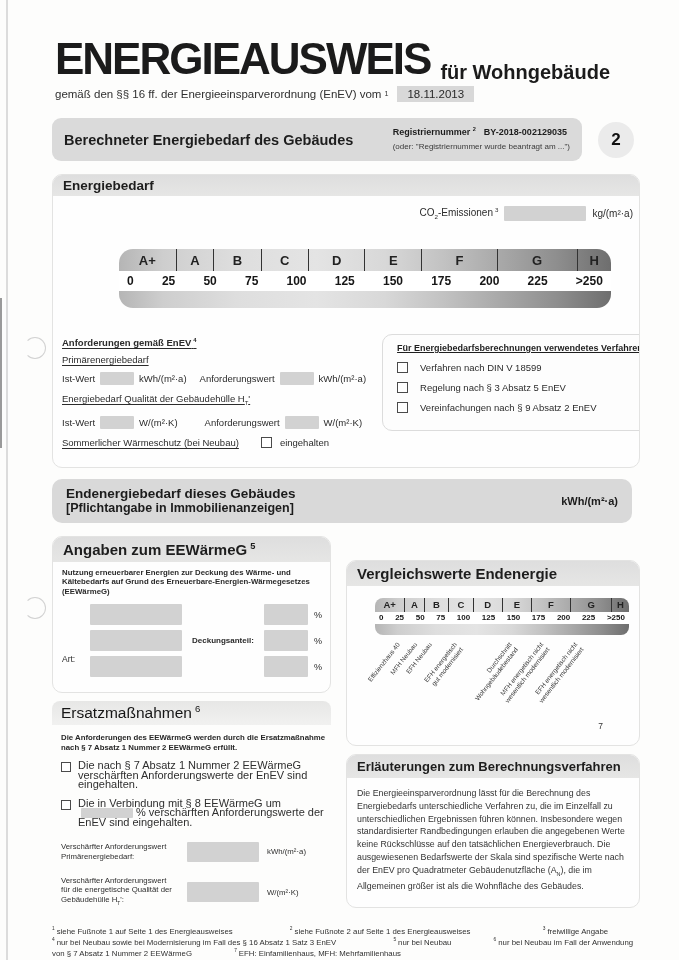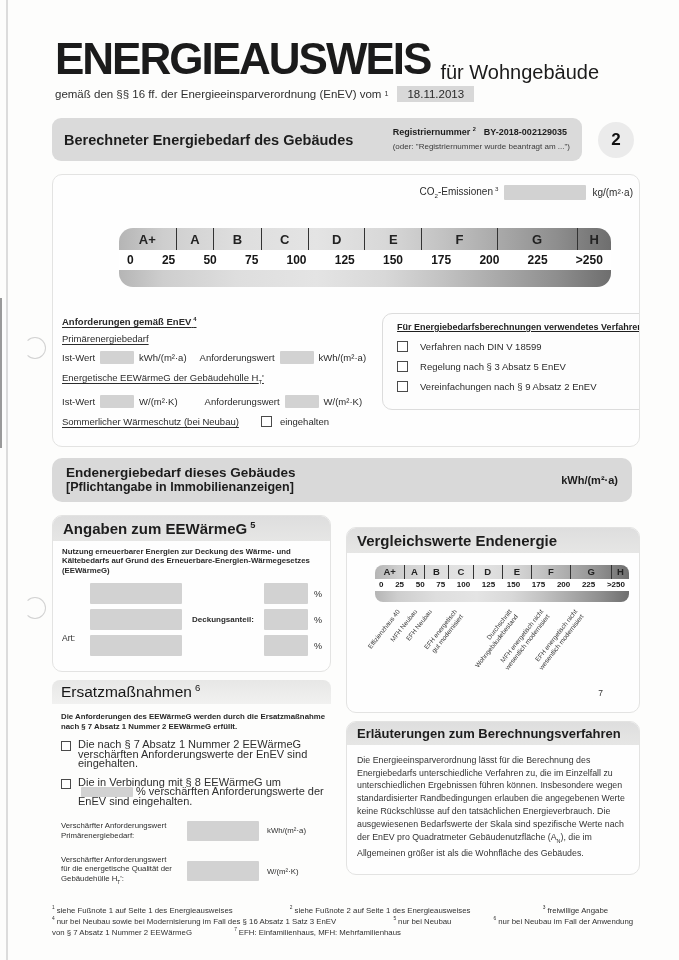--- a/index.html
+++ b/index.html
@@ -21,21 +21,21 @@
   .u{text-decoration:underline;text-underline-offset:2px;}
   .b{font-weight:bold;}
   .prewrap{white-space:pre-line;}
   .field{display:inline-block;background:#d2d2d2;border-radius:1px;}
   .cb{display:inline-block;width:9px;height:9px;border:1.2px solid #4a4a4a;background:#fff;flex:0 0 auto;}
 
   
   .hdr{margin-left:3px;}
   .hdr-line1{display:flex;align-items:flex-end;gap:10px;}
   .hdr-title{font-size:44px;font-weight:bold;letter-spacing:-2px;color:#1b1b1b;}
-  .hdr-suffix{font-size:20px;font-weight:normal;color:#1b1b1b;}
+  .hdr-suffix{font-size:20px;font-weight:bold;color:#1b1b1b;}
   .hdr-line2{margin-top:2px;font-size:11.5px;display:flex;align-items:center;gap:3px;color:#303030;}
   .date-box{background:#d8d8d8;padding:2px 10px;margin-left:6px;font-size:11.5px;color:#2a2a2a;}
 
   
   .bar1-row{display:flex;align-items:center;margin-top:16px;gap:16px;}
   .bar1{flex:0 0 530px;background:#dadada;border-radius:9px;padding:8px 12px 8px 12px;
         display:flex;align-items:center;justify-content:space-between;box-sizing:border-box;}
   .bar1-title{font-size:14.5px;font-weight:bold;color:#1d1d1d;}
   .bar1-reg{text-align:left;line-height:13px;}
   .reg-line1{font-size:9px;font-weight:bold;color:#1d1d1d;display:flex;gap:8px;align-items:baseline;}
@@ -85,21 +85,21 @@
 
   
   .ee-bar{margin-top:11px;background:#d9d9d9;border-radius:10px;height:44px;
       display:flex;align-items:center;justify-content:space-between;padding:0 14px;box-sizing:border-box;width:580px;}
   .ee-left{line-height:15px;}
   .ee-line1{font-size:13.5px;font-weight:bold;color:#1c1c1c;}
   .ee-line2{font-size:12.5px;font-weight:bold;color:#1c1c1c;}
   .ee-unit{font-size:11px;font-weight:bold;color:#1c1c1c;}
 
   
-  .cols{display:flex;gap:15px;margin-top:13px;align-items:center;}
+  .cols{display:flex;gap:15px;margin-top:13px;align-items:flex-end;}
   .col-left{flex:0 0 250px;}
   .col-right{flex:1;}
   .big-h{font-size:15.5px;font-weight:normal;color:#161616;}
   .eew-panel .panel-hdr,.vg-panel .panel-hdr{padding:4px 10px;font-size:15px;}
   .eew-body{padding:6px 8px 10px 9px;}
   .eew-intro{font-size:7.8px;font-weight:bold;line-height:9.5px;color:#2a2a2a;}
   .eew-grid{margin-top:8px;}
   .eew-row{display:flex;align-items:center;margin:5px 0;height:21px;}
   .eew-lbl-art{flex:0 0 28px;font-size:8.5px;color:#2a2a2a;margin-top:36px;}
   .eew-field-big{width:92px;height:21px;}
@@ -172,20 +172,21 @@
           <span><span>Registriernummer</span>&nbsp;<sup>2</sup></span>
           <span>BY-2018-002129035</span>
         </div>
         <div class="reg-line2">(oder: "Registriernummer wurde beantragt am ...")</div>
       </div>
     </div>
     <div class="page-circle">2</div>
   </div>
 
   <section class="panel eb-panel">
+    <div class="panel-hdr">Energiebedarf</div>
 
     <div class="co2-row">
       <span><span>CO</span><sub style="font-size:.62em;">2</sub><span>-Emissionen</span> <sup>3</sup></span>
       <span class="field co2-field"></span>
       <span>kg/(m²·a)</span>
     </div>
 
     <div class="scale scale-lg">
       <div class="scale-letters scale-grad">
         <div class="scale-cell" style="width:11.5%">
@@ -237,21 +238,21 @@
         <div class="b u anf-h"><span>Anforderungen gemäß EnEV</span> <sup>4</sup></div>
         <div class="u">Primärenergiebedarf</div>
         <div class="val-row">
           <span>Ist-Wert</span>
           <span class="field"></span>
           <span>kWh/(m²·a)</span>
           <span style="margin-left:8px;">Anforderungswert</span>
           <span class="field"></span>
           <span>kWh/(m²·a)</span>
         </div>
-        <div class="u"><span>Energetische EEWärmeG der Gebäudehülle H</span><sub style="font-size:.62em;">T</sub><span>'</span></div>
+        <div class="u"><span>Energiebedarf Qualität der Gebäudehülle H</span><sub style="font-size:.62em;">T</sub><span>'</span></div>
         <div class="val-row">
           <span>Ist-Wert</span>
           <span class="field"></span>
           <span>W/(m²·K)</span>
           <span style="margin-left:22px;">Anforderungswert</span>
           <span class="field"></span>
           <span>W/(m²·K)</span>
         </div>
         <div class="sommer-row">
           <span class="u">Sommerlicher Wärmeschutz (bei Neubau)</span>

